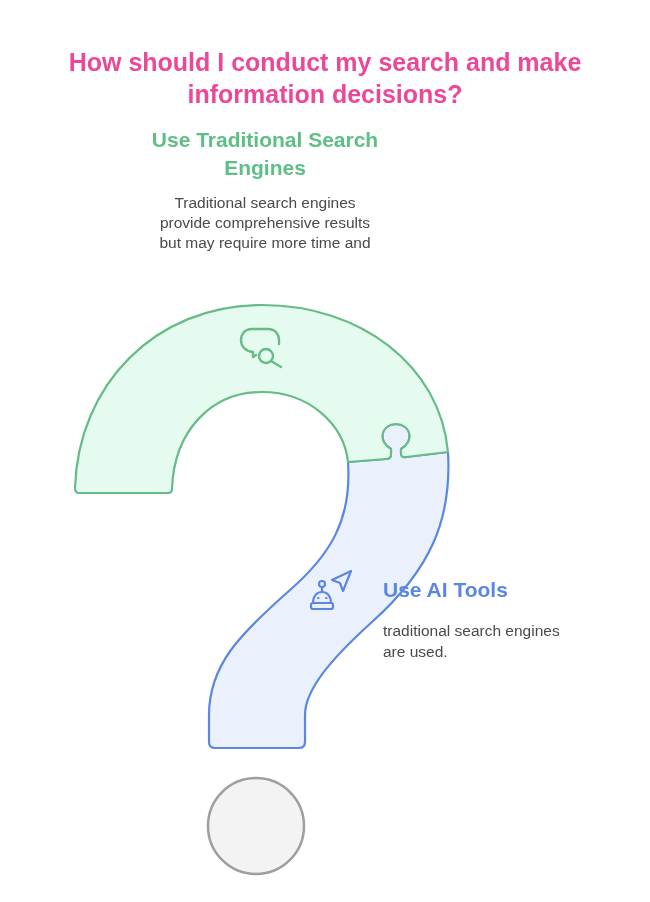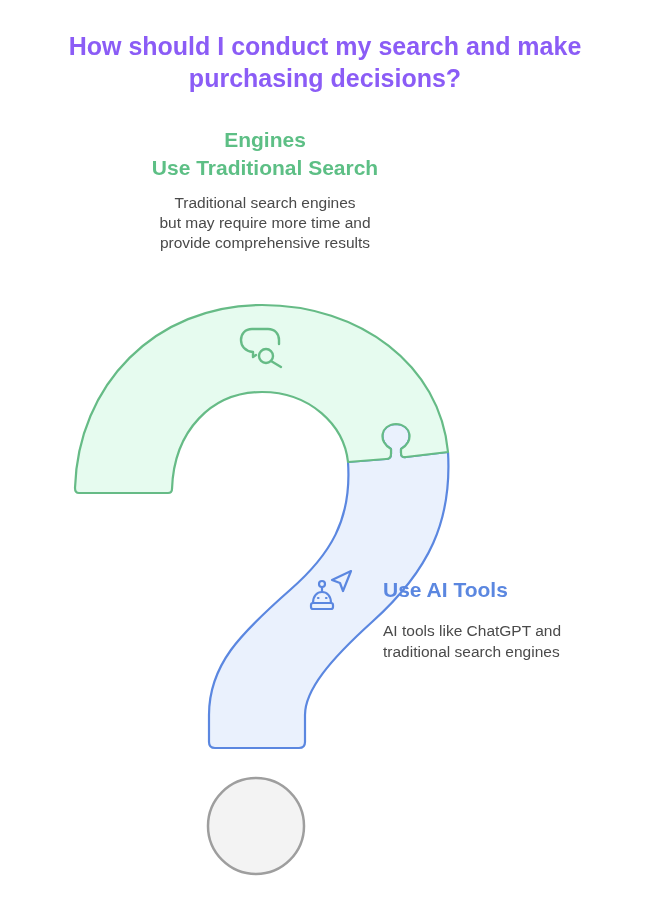--- a/index.html
+++ b/index.html
@@ -23,23 +23,23 @@
     }
     .desc-blue {
       position: absolute; left: 383px; top: 621px; width: 250px; text-align: left;
       font-size: 15.5px; line-height: 20.5px; color: #4a4a4a;
     }
     .line { display: block; white-space: nowrap; }
   </style>
 </head>
 <body>
 
-<div class="title" style="color: #8b5cf6;">
+<div class="title" style="color: #ec4899; margin-top: 16px;">
   <span class="line">How should I conduct my search and make</span>
-  <span class="line">purchasing decisions?</span>
+  <span class="line">information decisions?</span>
 </div>
 
 <svg class="diagram" viewBox="0 0 650 902" xmlns="http://www.w3.org/2000/svg">
 
   <path id="blue-seg" d="M 348 462
            C 352 520, 330 555, 290 590
            C 240 634, 209 665, 209 715
            L 209 742
            Q 209 748, 215 748
            L 299 748
@@ -87,30 +87,30 @@
     <line x1="322" y1="587" x2="322" y2="592"></line>
     <path d="M 313 603 C 313 596, 317 592, 322 592 C 327 592, 331 596, 331 603"></path>
     <rect x="311" y="603" width="22" height="6" rx="2"></rect>
     <line x1="318" y1="598" x2="318.5" y2="598"></line>
     <line x1="326" y1="598" x2="326.5" y2="598"></line>
     <path d="M 351 571 L 332 580 L 340 583 L 343 591 Z"></path>
   </g>
 </svg>
 
 <div class="heading-green" id="hg" style="color: rgb(93, 191, 133);">
+  <span class="line">Use Traditional Search</span>
   <span class="line">Engines</span>
-  <span class="line">Use Traditional Search</span>
 </div>
 
 <div class="desc-green" style="color: rgb(74, 74, 74);">
   <span class="line">Traditional search engines</span>
+  <span class="line">provide comprehensive results</span>
   <span class="line">but may require more time and</span>
-  <span class="line">provide comprehensive results</span>
 </div>
 
 <div class="heading-blue" id="hb" style="color: rgb(91, 135, 224);">
   <span class="line">Use AI Tools</span>
 </div>
 
 <div class="desc-blue" style="color: rgb(74, 74, 74);">
-  <span class="line">AI tools like ChatGPT and</span>
   <span class="line">traditional search engines</span>
+  <span class="line">are used.</span>
 </div>
 
 </body></html>

